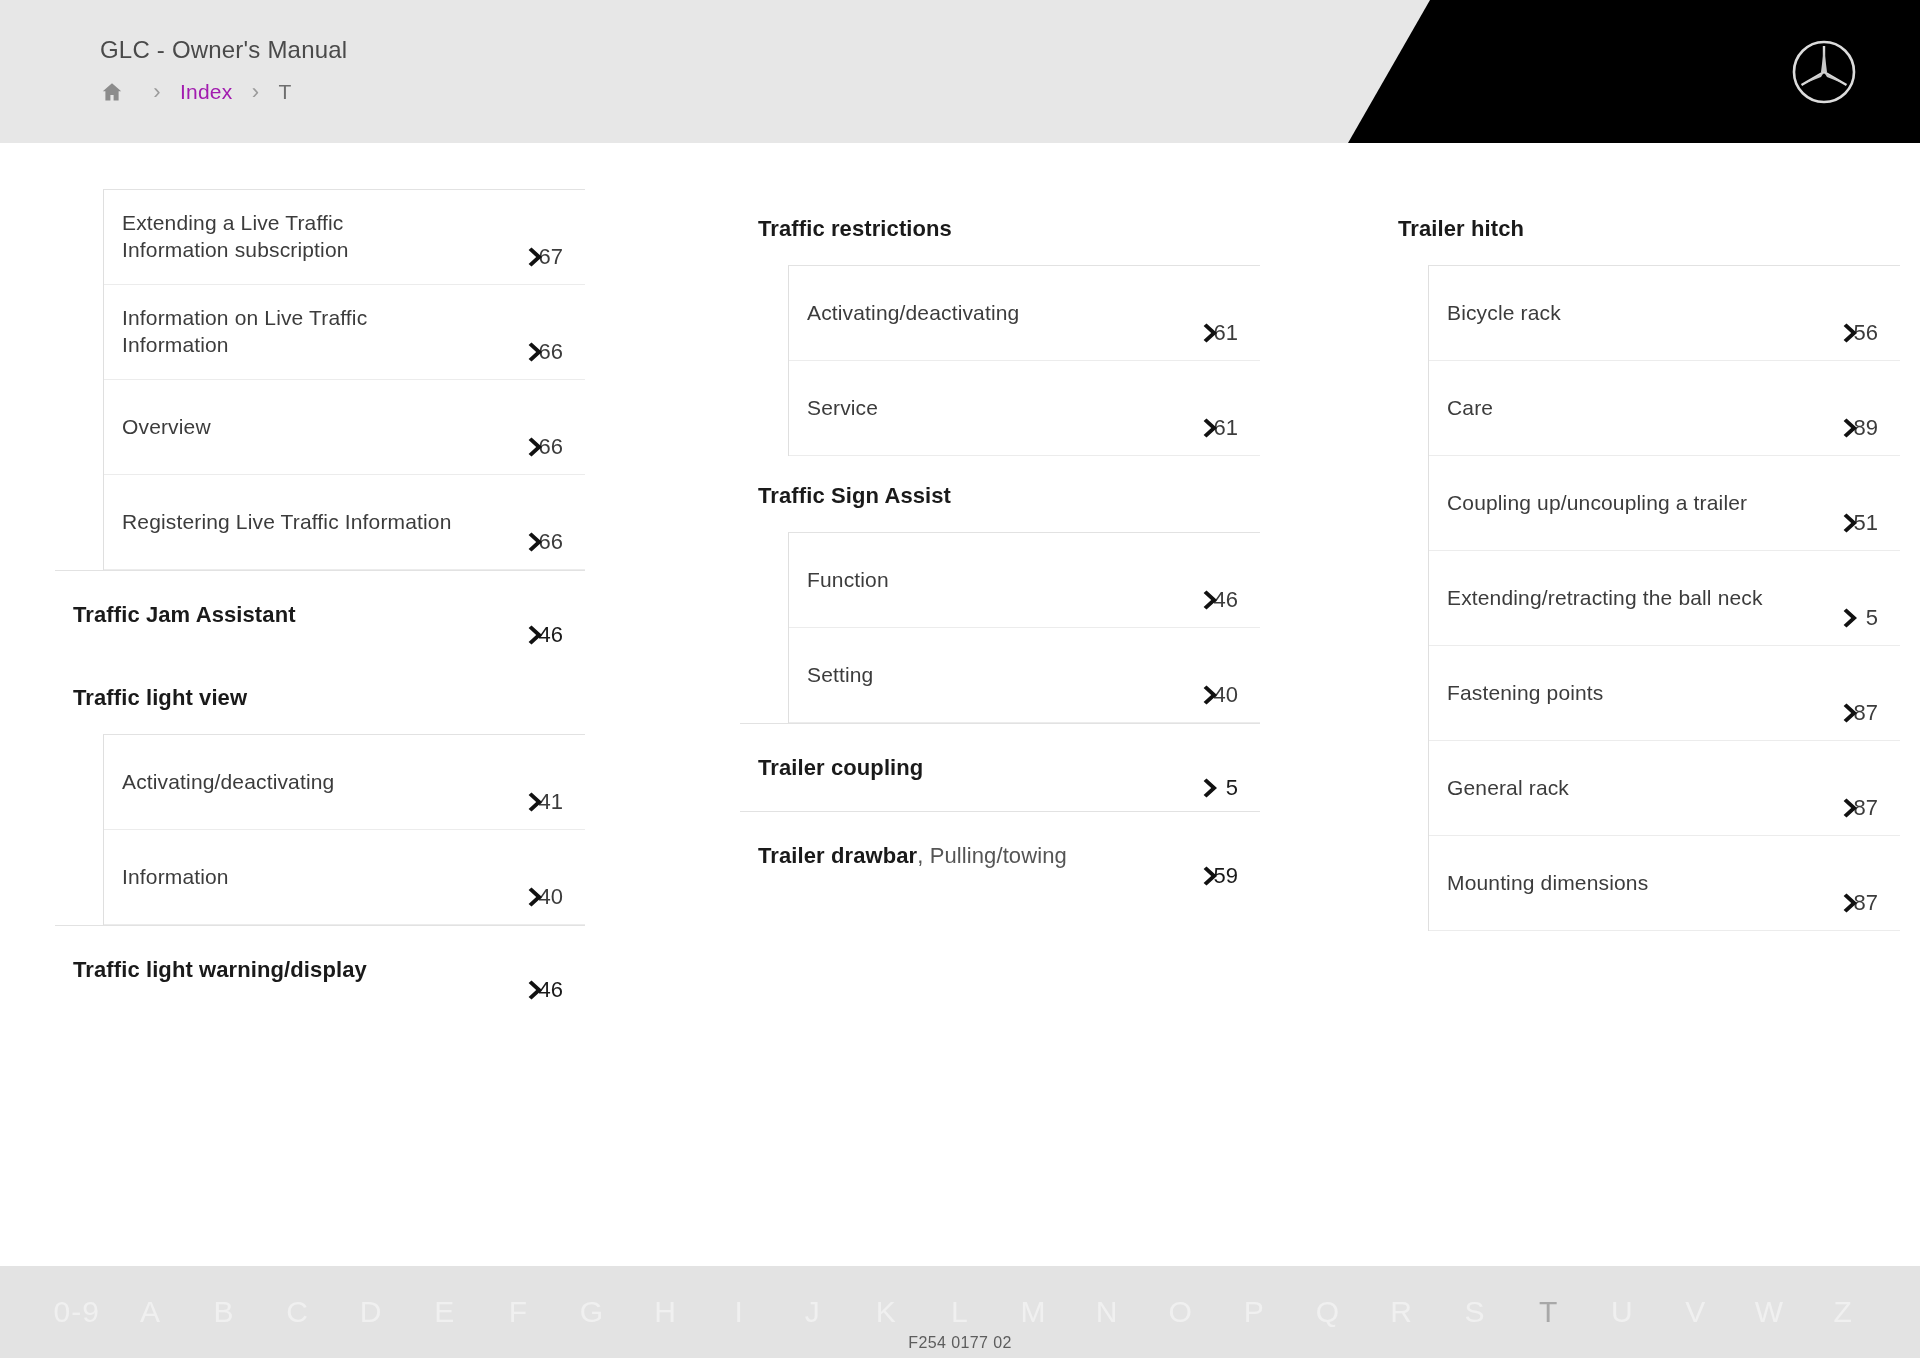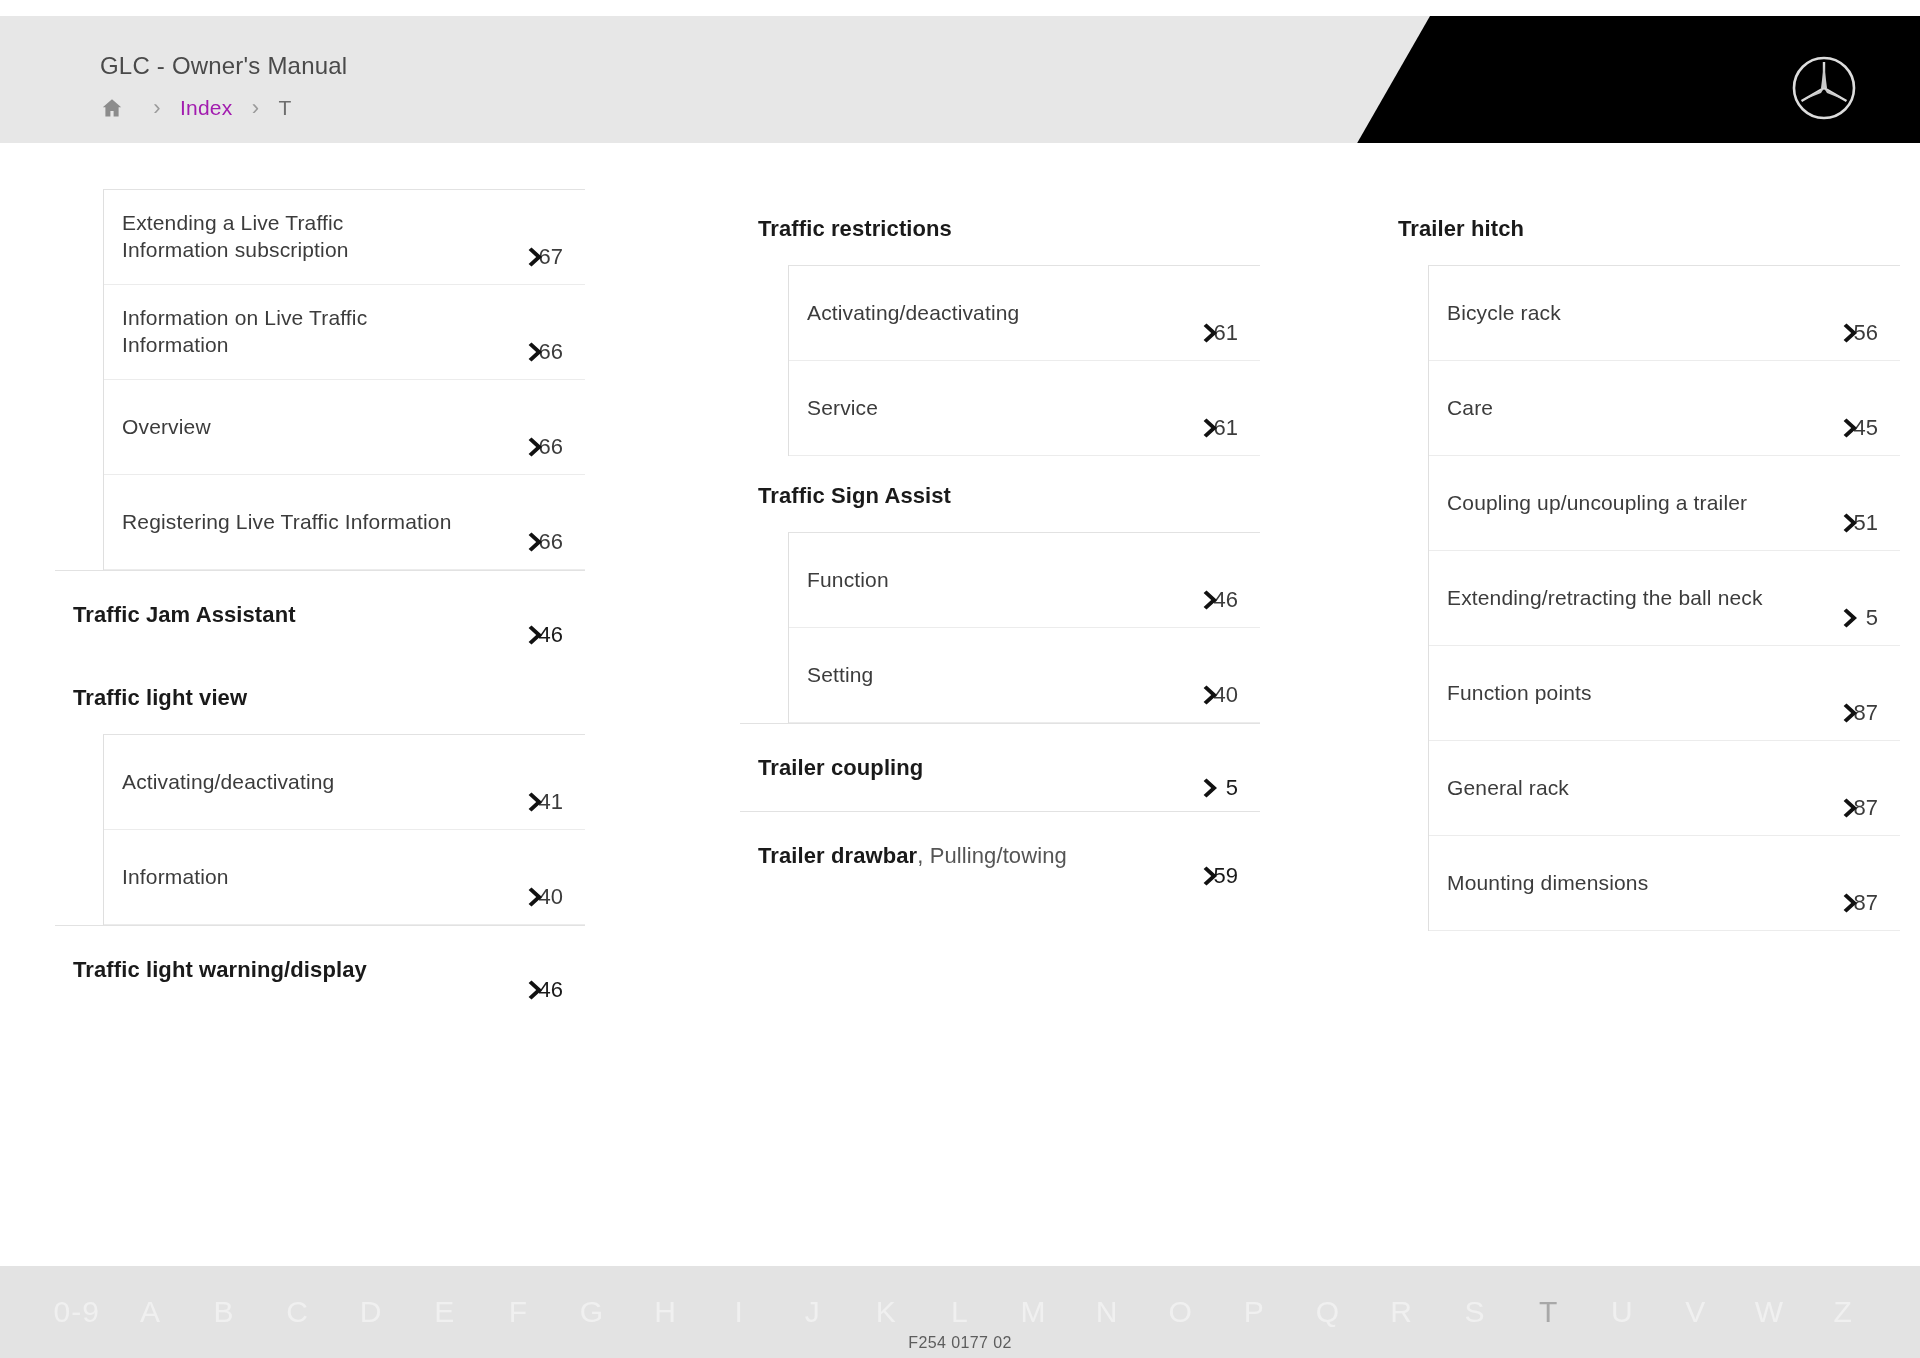--- a/index.html
+++ b/index.html
@@ -5,21 +5,21 @@
   * { box-sizing: border-box; margin: 0; padding: 0; }
   html, body {
     width: 1920px; height: 1358px;
     background: #ffffff;
     font-family: "Liberation Sans", sans-serif;
     overflow: hidden;
   }
 
   
   .header {
-    position: absolute; top: 16px; left: 0;
+    position: absolute; top: 0; left: 0;
     width: 1920px; height: 158px;
     background: #e7e7e7;
     overflow: hidden;
     text-decoration: underline;
   }
   .header-black {
     position: absolute; top: 0; right: 0;
     width: 600px; height: 143px;
     background: #000000;
     clip-path: polygon(110px 0, 600px 0, 600px 143px, 28px 143px);
@@ -416,21 +416,21 @@
                   <span>
                     <svg class="chev" viewBox="0 0 26 26" aria-hidden="true">
                       <path d="M8.5 3.5 L19 13 L8.5 22.5 L5.6 19.9 L13.2 13 L5.6 6.1 Z" fill="#111111"></path>
                     </svg>
                   </span>
                 </span>
               </div>
               <div class="subrow">
                 <span class="sub-label">Care</span>
                 <span class="pageref">
-                  <span class="pagenum">45</span>
+                  <span class="pagenum">89</span>
                   <span>
                     <svg class="chev" viewBox="0 0 26 26" aria-hidden="true">
                       <path d="M8.5 3.5 L19 13 L8.5 22.5 L5.6 19.9 L13.2 13 L5.6 6.1 Z" fill="#111111"></path>
                     </svg>
                   </span>
                 </span>
               </div>
               <div class="subrow">
                 <span class="sub-label">Coupling up/uncoupling a trailer</span>
                 <span class="pageref">
@@ -447,21 +447,21 @@
                 <span class="pageref">
                   <span class="pagenum">5</span>
                   <span>
                     <svg class="chev" viewBox="0 0 26 26" aria-hidden="true">
                       <path d="M8.5 3.5 L19 13 L8.5 22.5 L5.6 19.9 L13.2 13 L5.6 6.1 Z" fill="#111111"></path>
                     </svg>
                   </span>
                 </span>
               </div>
               <div class="subrow">
-                <span class="sub-label">Function points</span>
+                <span class="sub-label">Fastening points</span>
                 <span class="pageref">
                   <span class="pagenum">87</span>
                   <span>
                     <svg class="chev" viewBox="0 0 26 26" aria-hidden="true">
                       <path d="M8.5 3.5 L19 13 L8.5 22.5 L5.6 19.9 L13.2 13 L5.6 6.1 Z" fill="#111111"></path>
                     </svg>
                   </span>
                 </span>
               </div>
               <div class="subrow">

